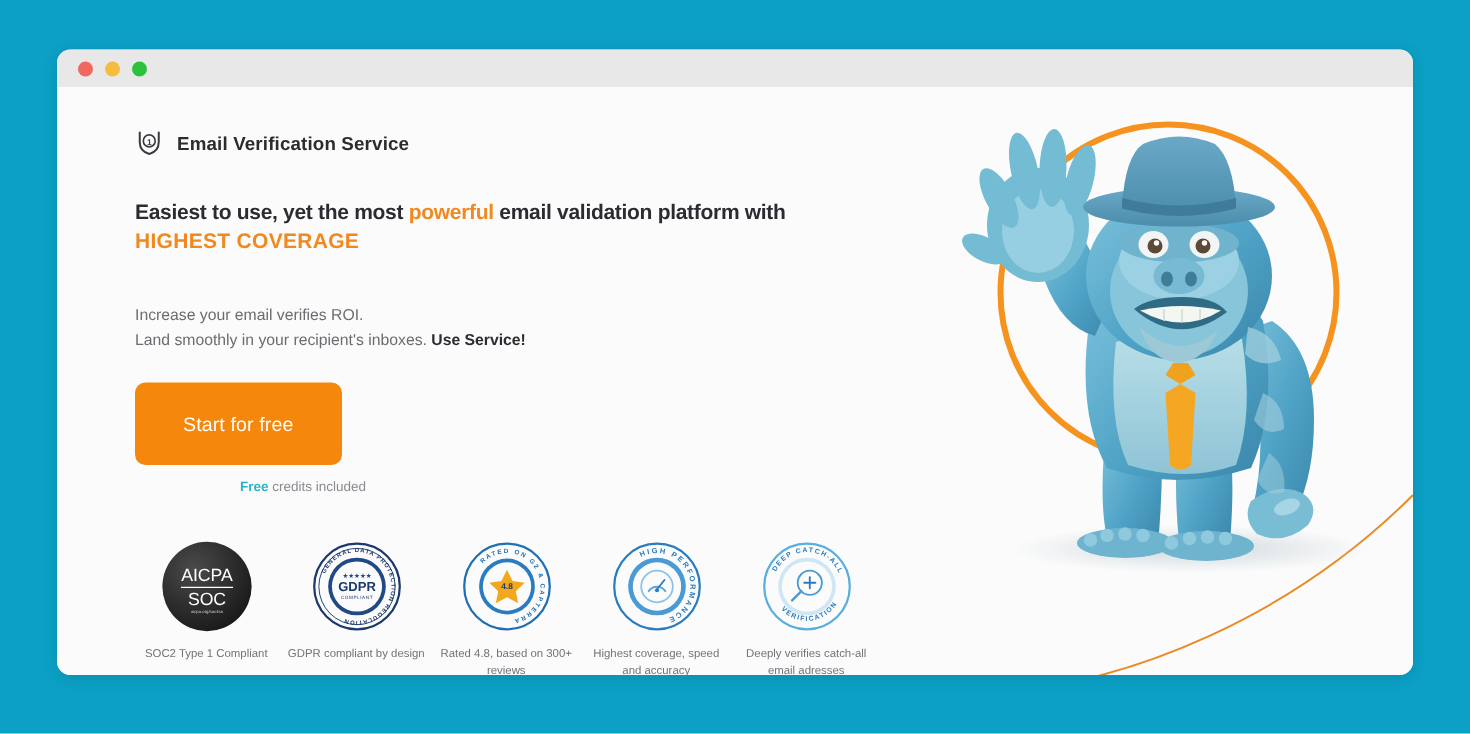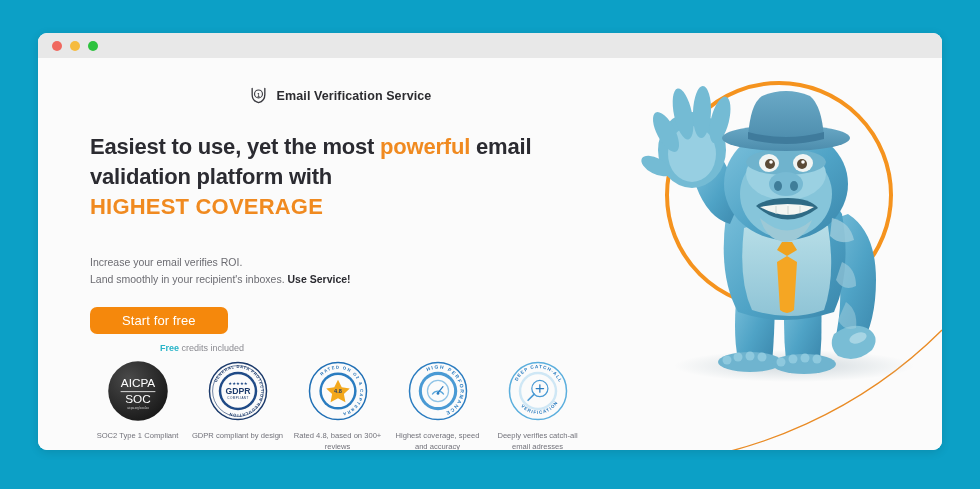--- a/index.html
+++ b/index.html
@@ -50,29 +50,29 @@
     width: 260px; height: 140px;
   }
 
   
   #content {
     position: absolute;
     left: 52px; top: 28px;
     width: 500px;
   }
 
-  #brand { display: flex; align-items: center; gap: 9px; margin-bottom: 27px; justify-content: center; }
+  #brand { display: flex; align-items: center; gap: 9px; margin-bottom: 27px; }
   #brand-logo { width: 19px; height: 19px; display: block; }
   #brand-name {
     font-size: 12.5px; font-weight: bold;
     color: #2c2c30; letter-spacing: .1px;
   }
 
   #headline {
-    font-size: 22px;
+    font-size: 14px;
     line-height: 1.36;
     font-weight: bold;
     color: #2b2b31;
     letter-spacing: -.2px;
     margin-bottom: 32px;
   }
   #headline .hl-accent { color: #F08A20; }
   #headline .hl-caps {
     color: #F08A20;
     text-transform: uppercase;
@@ -88,21 +88,21 @@
   #subhead strong { color: #2b2b31; font-weight: bold; }
 
   #cta-button {
     display: inline-block;
     background: #F5880C;
     color: #fff;
     border: none;
     border-radius: 7px;
     font-family: inherit;
     font-size: 13px;
-    padding: 6px 32px;
+    padding: 20px 32px;
     cursor: pointer;
     letter-spacing: .1px;
   }
   #cta-note {
     font-size: 9px;
     color: #8a8a90;
     margin-top: 9px;
     margin-left: 22px;
   }
   #cta-note .free { color: #28B4C8; font-weight: bold; padding-left: 48px; }

